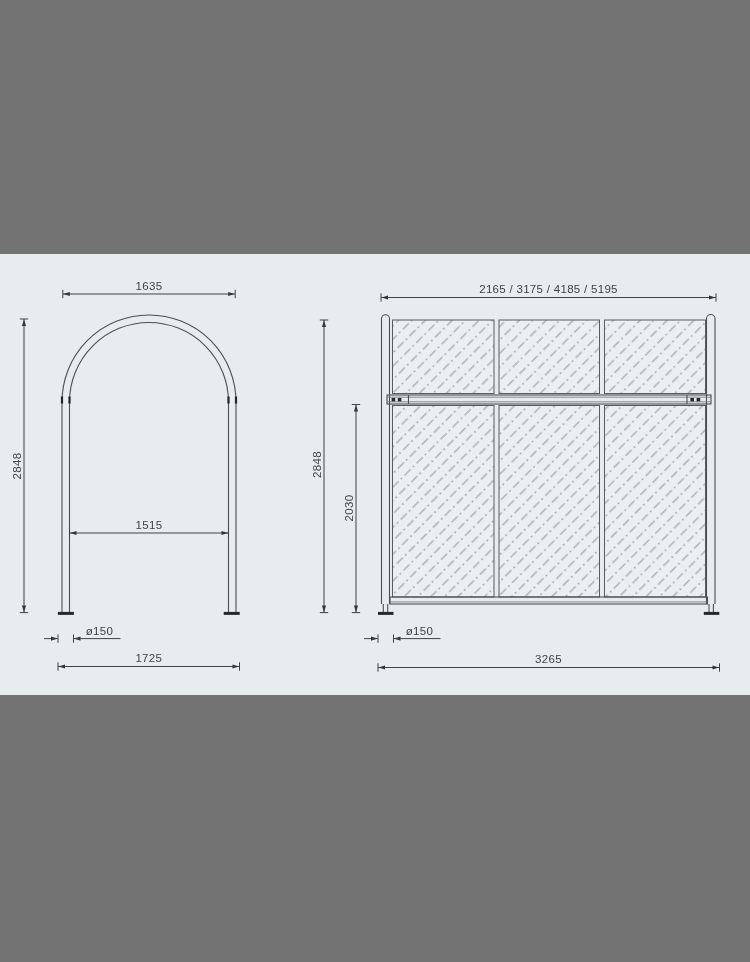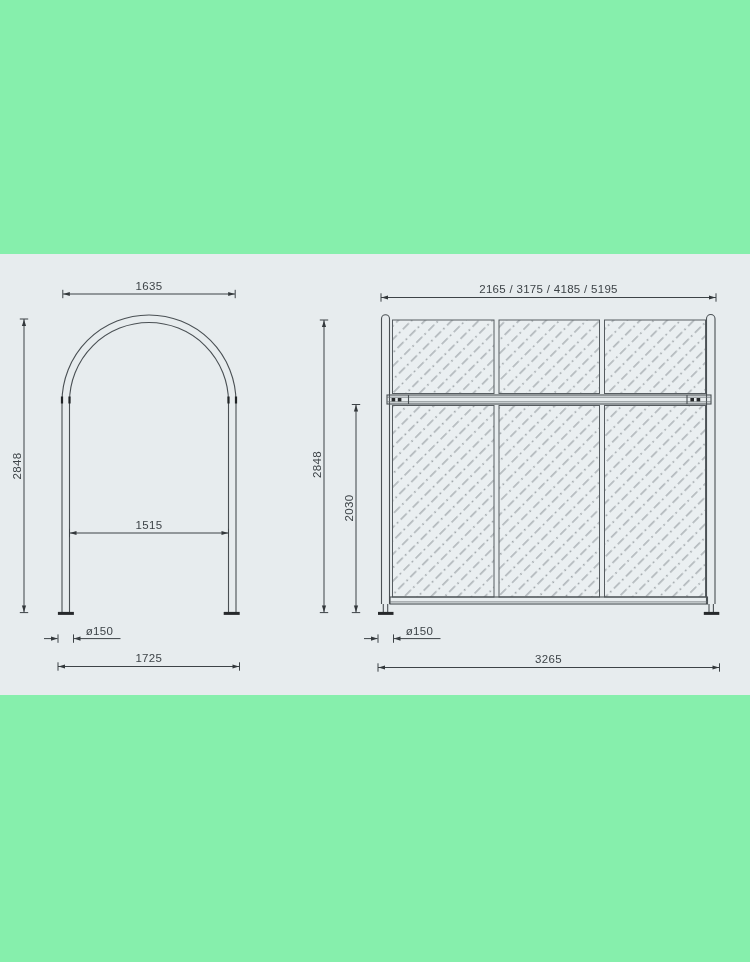--- a/index.html
+++ b/index.html
@@ -1,17 +1,17 @@
 <!DOCTYPE html>
 <html><head>
 <meta charset="utf-8">
 <style>
   html,body { margin:0; padding:0; background:#ffffff; }
   #page {
-    position:relative; width:750px; height:962px; background:#86efac;
+    position:relative; width:750px; height:962px; background:#737373;
     font-family:"Liberation Sans", sans-serif; overflow:hidden;
   }
   #drawing { position:absolute; left:0; top:0; }
   .struct  { stroke:#4a5054; stroke-width:1.1; fill:none; }
   .panel   { stroke:#565c60; stroke-width:1; }
   .dline   { stroke:#3d4347; stroke-width:1; fill:none; }
   .tick    { stroke:#3d4347; stroke-width:1; }
   .arrow   { fill:#33383b; stroke:none; }
   .weld    { stroke:#202426; stroke-width:2.2; }
   .foot    { stroke:#26292b; stroke-width:3; }

